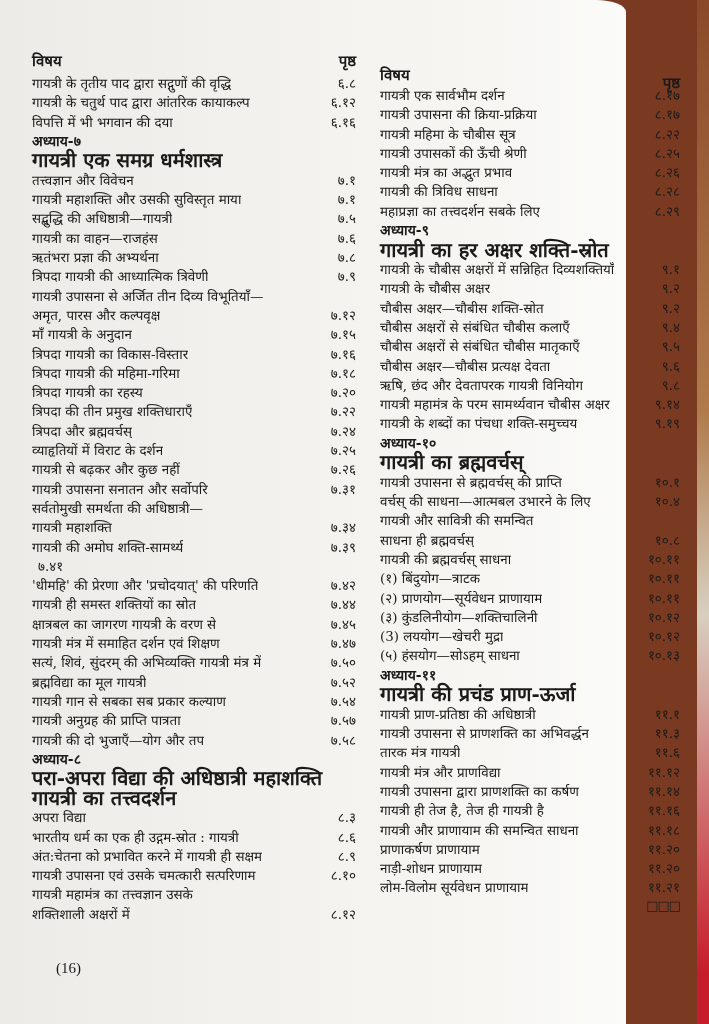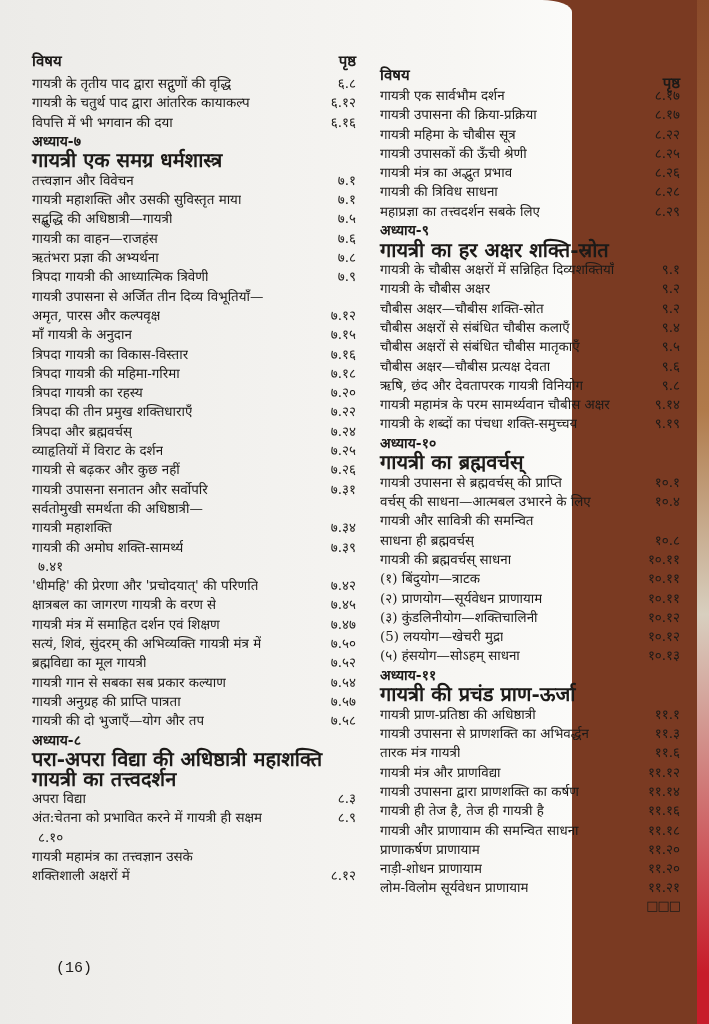--- a/index.html
+++ b/index.html
@@ -5,21 +5,21 @@
     html, body { margin: 0; padding: 0; }
     body {
       width: 709px; height: 1024px; overflow: hidden;
       background: #7a3a22;
       position: relative;
       font-family: "DejaVu Serif", "Liberation Serif", serif;
       color: #1c1a18;
     }
     .page {
       position: absolute; left: 0; top: 0;
-      width: 572px; height: 1024px;
+      width: 626px; height: 1024px;
       background: linear-gradient(90deg, #ecebe8 0%, #f2f1ee 40%, #f7f6f3 80%, #fbfbf9 100%);
       border-top-right-radius: 30px 12px;
     }
     .page-edge {
       position: absolute; right: 0; top: 0; width: 12px; height: 1024px;
       background: linear-gradient(180deg, #8a4a2a 0%, #b07a4a 40%, #d8cfbf 60%, #c71c2a 95%);
     }
     .col {
       position: absolute; top: 48px;
     }
@@ -41,21 +41,21 @@
       font-weight: bold; font-size: 14px; line-height: 19.5px;
     }
     .chapter-title { font-size: 20px; }
     .left .gap-top { height: 4px; }
     .right .gap-top { height: 2px; }
     .end-mark {
       text-align: right; font-size: 13px; line-height: 16px; letter-spacing: -1px;
     }
     .folio {
       position: absolute; left: 56px; top: 960px;
-      font-family: Liberation Mono, monospace; font-size: 15px;
+      font-family: Liberation Serif, serif; font-size: 15px;
     }
   </style>
 </head>
 <body>
 
 <div class="page-edge"></div>
 <div class="page">
 
   <div class="col left">
     <div class="head-row">
@@ -161,20 +161,24 @@
           <span class="p">७.३९</span>
         </div>
         <div class="entry">
           <span class="p">७.४१</span>
         </div>
         <div class="entry">
           <span class="t">'धीमहि' की प्रेरणा और 'प्रचोदयात्' की परिणति</span>
           <span class="p">७.४२</span>
         </div>
         <div class="entry">
+          <span class="t">गायत्री ही समस्त शक्तियों का स्रोत</span>
+          <span class="p">७.४४</span>
+        </div>
+        <div class="entry">
           <span class="t">क्षात्रबल का जागरण गायत्री के वरण से</span>
           <span class="p">७.४५</span>
         </div>
         <div class="entry">
           <span class="t">गायत्री मंत्र में समाहित दर्शन एवं शिक्षण</span>
           <span class="p">७.४७</span>
         </div>
         <div class="entry">
           <span class="t">सत्यं, शिवं, सुंदरम् की अभिव्यक्ति गायत्री मंत्र में</span>
           <span class="p">७.५०</span>
@@ -198,24 +202,29 @@
       </div>
     <div class="chapter">अध्याय-८</div>
     <div class="chapter-title">परा-अपरा विद्या की अधिष्ठात्री महाशक्ति</div>
     <div class="chapter-title">गायत्री का तत्त्वदर्शन</div>
     <div>
         <div class="entry">
           <span class="t">अपरा विद्या</span>
           <span class="p">८.३</span>
         </div>
         <div class="entry">
+          <span class="t">भारतीय धर्म का एक ही उद्गम-स्रोत : गायत्री</span>
+          <span class="p">८.६</span>
+        </div>
+        <div class="entry">
           <span class="t">अंत:चेतना को प्रभावित करने में गायत्री ही सक्षम</span>
           <span class="p">८.९</span>
         </div>
         <div class="entry">
+          <span class="t">गायत्री उपासना एवं उसके चमत्कारी सत्परिणाम</span>
           <span class="p">८.१०</span>
         </div>
         <div class="entry">
           <span class="t">गायत्री महामंत्र का तत्त्वज्ञान उसके</span>
           <span class="p"></span>
         </div>
         <div class="entry">
           <span class="t">शक्तिशाली अक्षरों में</span>
           <span class="p">८.१२</span>
         </div>
@@ -327,21 +336,21 @@
         </div>
         <div class="entry">
           <span class="t">(२) प्राणयोग—सूर्यवेधन प्राणायाम</span>
           <span class="p">१०.११</span>
         </div>
         <div class="entry">
           <span class="t">(३) कुंडलिनीयोग—शक्तिचालिनी</span>
           <span class="p">१०.१२</span>
         </div>
         <div class="entry">
-          <span class="t">(5) लययोग—खेचरी मुद्रा</span>
+          <span class="t">(3) लययोग—खेचरी मुद्रा</span>
           <span class="p">१०.१२</span>
         </div>
         <div class="entry">
           <span class="t">(५) हंसयोग—सोऽहम् साधना</span>
           <span class="p">१०.१३</span>
         </div>
       </div>
     <div class="chapter">अध्याय-११</div>
     <div class="chapter-title">गायत्री की प्रचंड प्राण-ऊर्जा</div>
     <div>

